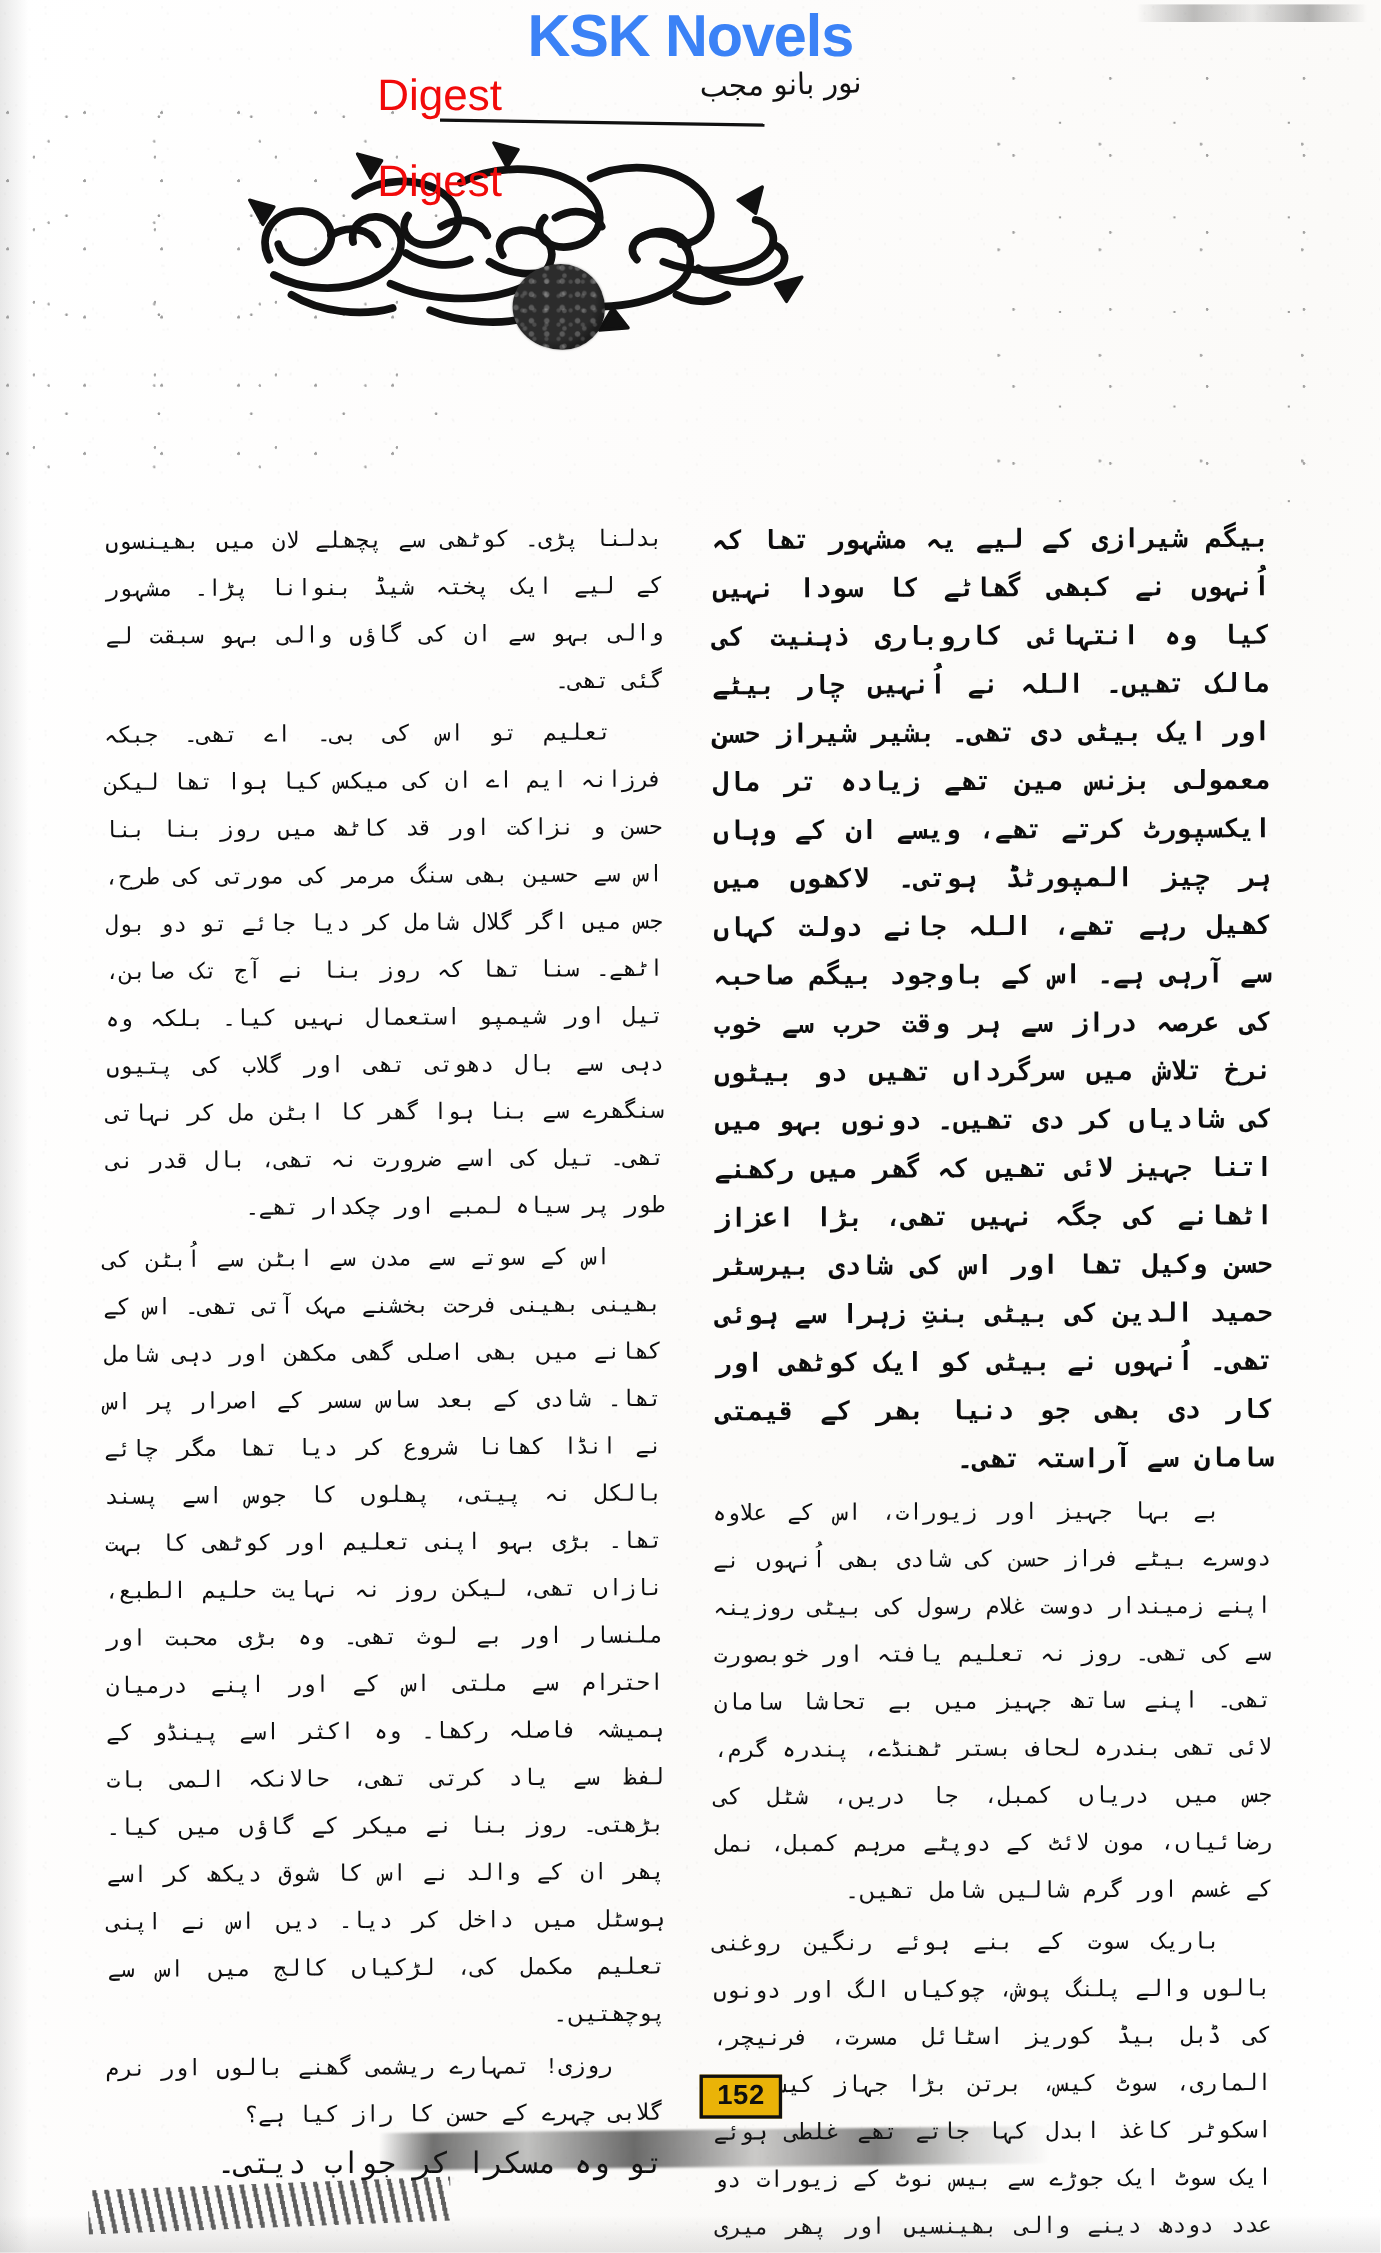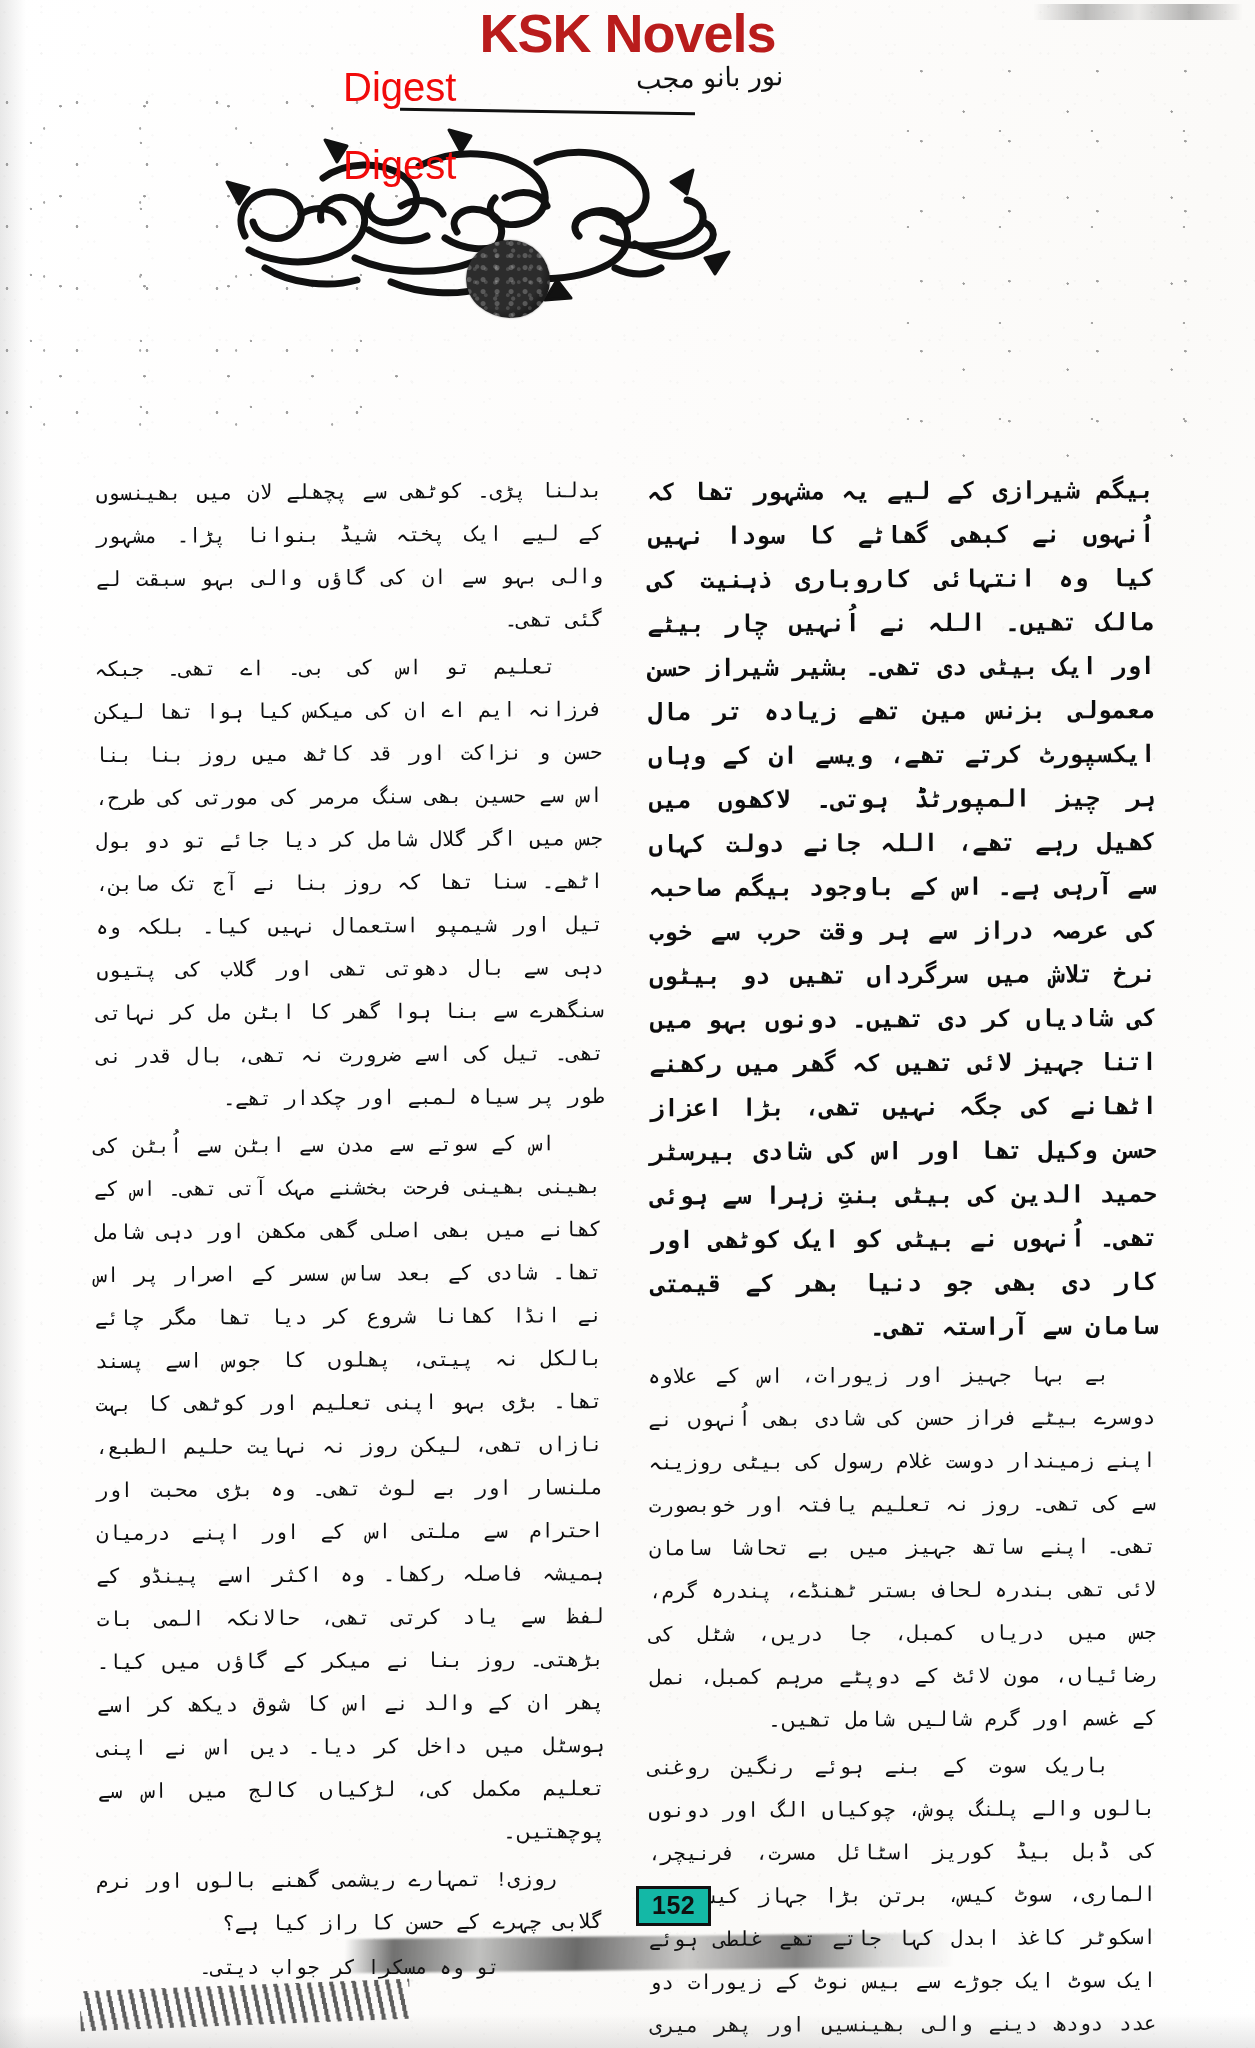--- a/index.html
+++ b/index.html
@@ -41,21 +41,21 @@
     position:absolute;right:12px;top:4px;width:210px;height:16px;
     background:linear-gradient(90deg,rgba(40,40,40,.0),rgba(40,40,40,.55),rgba(40,40,40,.15),rgba(30,30,30,.6),rgba(0,0,0,0));
     filter:blur(.6px);opacity:.55;
   }
 
   
   .ksk-title{
     position:absolute;left:0;right:0;top:2px;
     text-align:center;
     font-size:54px;font-weight:bold;letter-spacing:-1px;
-    color:#b91c1c;
+    color:#3b82f6;
     font-family:"Liberation Sans", sans-serif;
     z-index:6;
   }
   .red-stack{
     position:absolute;left:343px;top:48px;width:420px;
     z-index:7;pointer-events:none;
   }
   .red-line{
     color:#f10a0a;
     font-size:40px;line-height:78px;font-weight:normal;
@@ -123,31 +123,31 @@
     text-align:justify;
     text-justify:inter-word;
   }
   .para.indent{text-indent:46px;}
   .lead{
     font-size:24px;font-weight:bold;
   }
   .col-right .para{transform:rotate(-0.25deg);transform-origin:right center;}
   .col-left  .para{transform:rotate(-0.35deg);transform-origin:right center;}
   .closing{
-    font-size:20px;line-height:42px;margin:2px 0 0 0;text-align:center;
+    font-size:27px;line-height:42px;margin:2px 0 0 0;text-align:right;
   }
 
   
   .pageno{
     position:absolute;left:636px;top:1886px;
     border:3px solid #111;
     padding:2px 13px 3px 13px;
     font-size:25px;font-weight:bold;color:#101010;
     font-family:"Liberation Sans", sans-serif;
-    background:#14b8a6;
+    background:#eab308;
     z-index:6;
     letter-spacing:.5px;
   }
 
   
   .smudge1{
     position:absolute;left:345px;top:1936px;width:610px;height:34px;
     background:
       linear-gradient(92deg,rgba(25,25,25,0) 0%,rgba(25,25,25,.72) 8%,rgba(25,25,25,.30) 22%,rgba(25,25,25,.75) 38%,rgba(25,25,25,.25) 56%,rgba(25,25,25,.62) 74%,rgba(25,25,25,.18) 88%,rgba(25,25,25,0) 100%);
     filter:blur(1.1px);opacity:.85;z-index:5;

